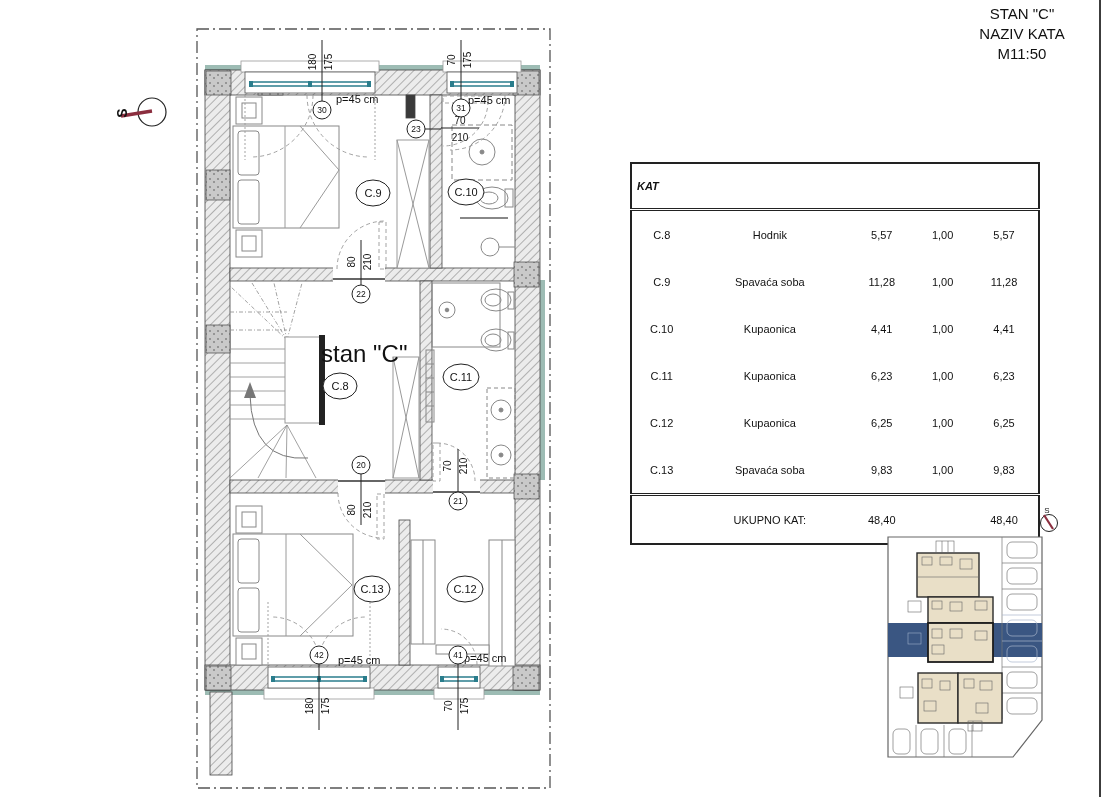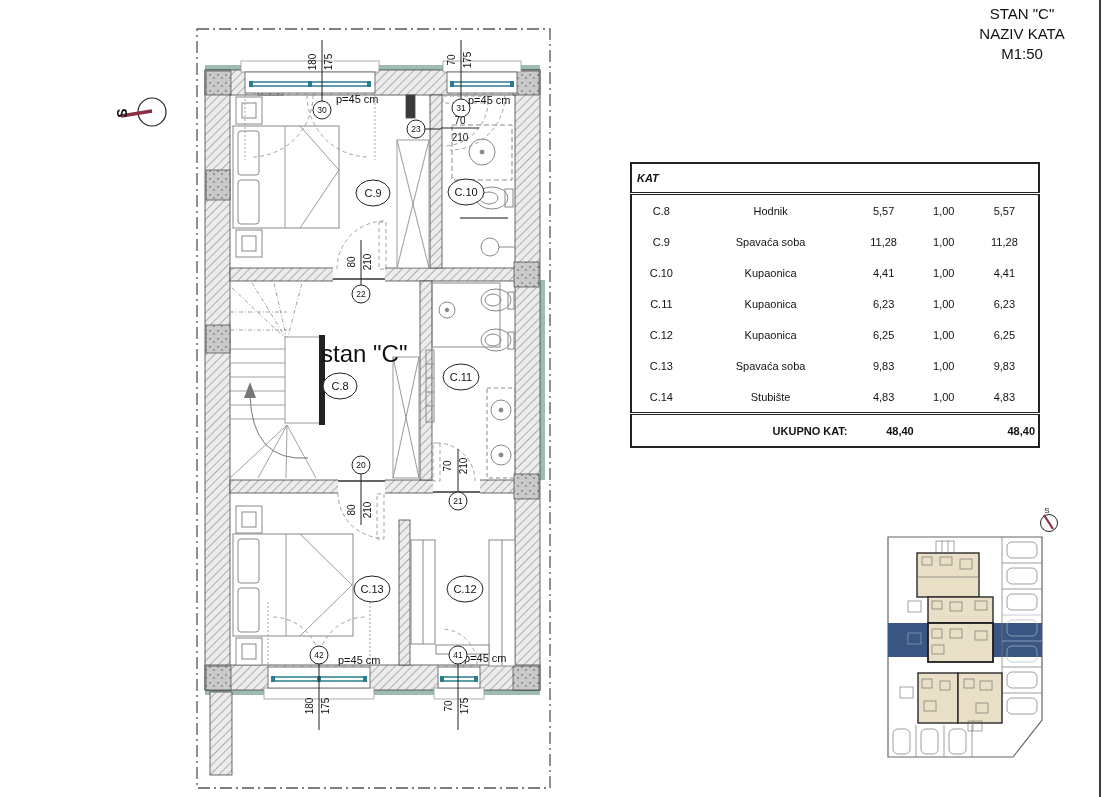--- a/index.html
+++ b/index.html
@@ -4,25 +4,25 @@
 <style>
   html,body{margin:0;padding:0;background:#ffffff;}
   body{width:1111px;height:797px;position:relative;font-family:"Liberation Sans",sans-serif;color:#111;overflow:hidden;}
   .abs{position:absolute;}
   
   .sheet-border{left:1099px;top:0;width:2px;height:797px;background:#3c3c3c;}
   
   .title-block{left:948px;top:4px;width:148px;text-align:center;font-size:15px;line-height:1.32;color:#111;}
   
   .room-table{left:630px;top:162px;width:410px;border:2px solid #222;border-collapse:collapse;font-size:11px;background:#fff;}
-  .room-table td,.room-table th{padding:7px 3px;border:0;}
+  .room-table td,.room-table th{padding:15px 3px;border:0;}
   .tbl-title td{font-weight:bold;font-style:italic;text-align:left;height:14px;border-bottom:3px double #222;padding-left:5px;}
   .tbl-head th{font-weight:bold;font-style:italic;height:16px;border-bottom:3px double #222;white-space:nowrap;}
   .room-table tbody td{text-align:center;height:17px;}
-  .tbl-total td{border-top:3px double #222;height:17px;text-align:right;font-weight:bold;}
+  .tbl-total td{border-top:3px double #222;height:17px;text-align:center;}
   th.col-rbr{width:46px;text-align:left;padding-left:5px;}
   th.col-naziv{width:150px;}
   th.col-pov{width:74px;}
   th.col-koef{width:46px;}
   th.col-neto{width:90px;}
   svg text{font-family:"Liberation Sans",sans-serif;}
 </style>
 </head>
 <body>
 
@@ -345,21 +345,21 @@
     <ellipse cx="465" cy="589" rx="18" ry="13" fill="#fff" stroke="#222"></ellipse>
       <text x="465" y="593">C.12</text>
   </g>
 
   <text x="321" y="362" font-size="24" fill="#111">stan "C"</text>
 </svg>
 
 <div class="abs title-block">
   <div>STAN "C"</div>
   <div>NAZIV KATA</div>
-  <div>M1:50</div>
+  <div>M11:50</div>
 </div>
 <div class="abs sheet-border"></div>
 
 <table class="abs room-table">
   <thead>
     <tr class="tbl-title">
       <td colspan="5">KAT</td>
     </tr>
   </thead>
   <tbody>
@@ -397,27 +397,20 @@
         <td>6,25</td>
         <td>1,00</td>
         <td>6,25</td>
       </tr>
       <tr>
         <td>C.13</td>
         <td>Spavaća soba</td>
         <td>9,83</td>
         <td>1,00</td>
         <td>9,83</td>
-      </tr>
-      <tr>
-        <td>C.14</td>
-        <td>Stubište</td>
-        <td>4,83</td>
-        <td>1,00</td>
-        <td>4,83</td>
       </tr>
     </tbody>
   <tfoot>
     <tr class="tbl-total">
       <td></td>
       <td>UKUPNO KAT:</td>
       <td>48,40</td>
       <td></td>
       <td>48,40</td>
     </tr>

